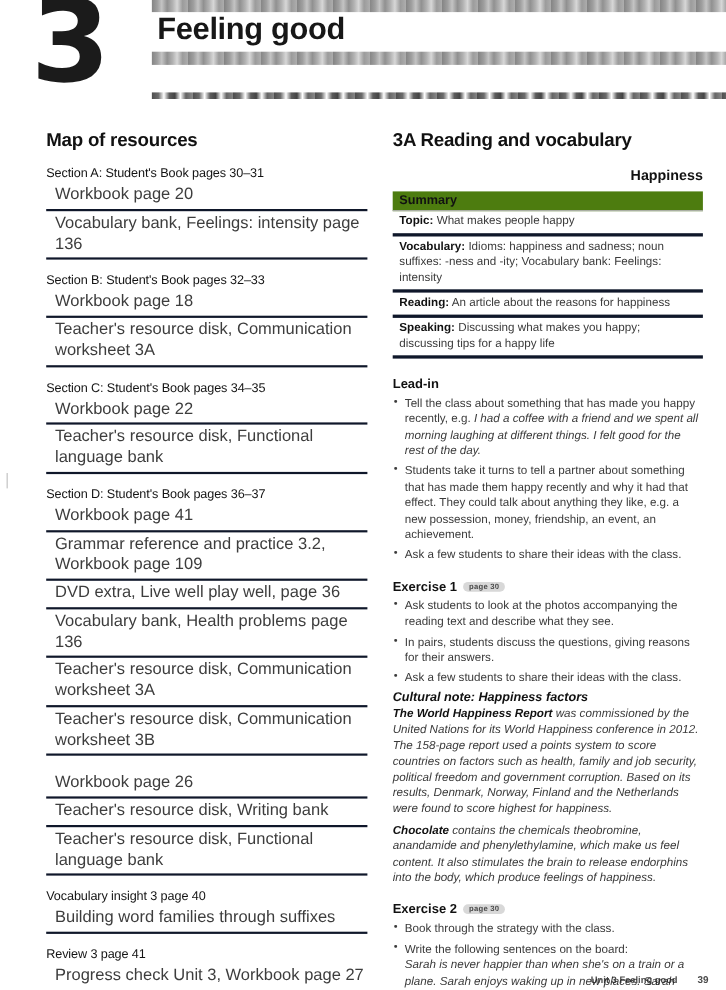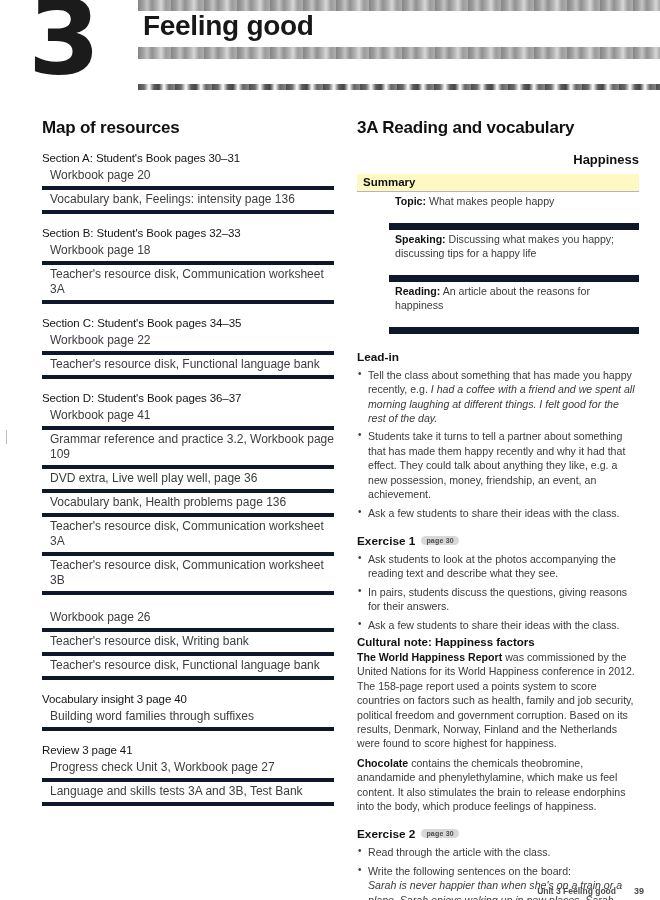--- a/index.html
+++ b/index.html
@@ -95,54 +95,53 @@
     margin-bottom: 13px;
   }
   .res-heading {
     font-size: 11.5px;
     font-weight: normal;
     color: #141414;
     margin-bottom: 2px;
     letter-spacing: -0.1px;
   }
   .res-row {
-    font-size: 12px;
+    font-size: 15px;
     color: #3d3d3d;
     padding: 2px 0 3px 8px;
-    border-bottom: 4px solid #0f172a;
+    border-bottom: 2px solid #0f172a;
     line-height: 1.25;
   }
 
   
   h3.sub-head {
     font-size: 13px;
     font-weight: bold;
     color: #111111;
     margin: 16px 0 7px 0;
     text-align: right;
   }
 
   .summary-box {
     margin-bottom: 16px;
   }
   .summary-title {
     font-size: 11.5px;
     font-weight: bold;
     color: #111111;
-    background: #fef9c3;
+    background: #4d7c0f;
     padding: 2px 6px 3px 6px;
     border-bottom: 1px solid #b5b5b5;
   }
   .summary-row {
     font-size: 10.6px;
     color: #3a3a3a;
-    padding: 3px 6px 14px 6px;
-    border-bottom: 7px solid #0f172a;
+    padding: 3px 6px 3px 6px;
+    border-bottom: 3px solid #0f172a;
     line-height: 1.32;
-    margin-left: 32px;
   }
   .summary-row b {
     color: #111111;
   }
 
   .sec-head {
     font-size: 11.8px;
     font-weight: bold;
     color: #111111;
     margin: 14px 0 4px 0;
@@ -177,20 +176,21 @@
     content: "•";
     position: absolute;
     left: 1px;
     top: -1px;
     font-size: 10px;
     color: #3a3a3a;
   }
   .it { font-style: italic; }
 
   .note-box {
+    font-style: italic;
   }
   .note-title {
     font-size: 11.5px;
     font-weight: bold;
     color: #111111;
     margin-bottom: 2px;
   }
   .note-para {
     font-size: 10.6px;
     color: #3a3a3a;
@@ -289,22 +289,23 @@
   </div>
 
   <div class="col-right">
     <h2 class="col-title">3A Reading and vocabulary</h2>
     <h3 class="sub-head" style="margin-top:0">Happiness</h3>
 
     <div class="summary-box">
       <div class="summary-title">Summary</div>
       <div id="summary-rows">
           <div class="summary-row"><b>Topic:</b><span> What makes people happy</span></div>
+          <div class="summary-row"><b>Vocabulary:</b><span> Idioms: happiness and sadness; noun suffixes: -ness and -ity; Vocabulary bank: Feelings: intensity</span></div>
+          <div class="summary-row"><b>Reading:</b><span> An article about the reasons for happiness</span></div>
           <div class="summary-row"><b>Speaking:</b><span> Discussing what makes you happy; discussing tips for a happy life</span></div>
-          <div class="summary-row"><b>Reading:</b><span> An article about the reasons for happiness</span></div>
         </div>
     </div>
 
     <div class="sec-head">Lead-in</div>
     <ul class="bullets" id="leadin-bullets">
         <li><span>Tell the class about something that has made you happy recently, e.g. </span><span class="it">I had a coffee with a friend and we spent all morning laughing at different things. I felt good for the rest of the day.</span></li>
         <li><span>Students take it turns to tell a partner about something that has made them happy recently and why it had that effect. They could talk about anything they like, e.g. a new possession, money, friendship, an event, an achievement.</span></li>
         <li><span>Ask a few students to share their ideas with the class.</span></li>
       </ul>
 
@@ -323,21 +324,21 @@
           <div class="note-para"><b>The World Happiness Report</b><span> was commissioned by the United Nations for its World Happiness conference in 2012. The 158-page report used a points system to score countries on factors such as health, family and job security, political freedom and government corruption. Based on its results, Denmark, Norway, Finland and the Netherlands were found to score highest for happiness.</span></div>
           <div class="note-para"><b>Chocolate</b><span> contains the chemicals theobromine, anandamide and phenylethylamine, which make us feel content. It also stimulates the brain to release endorphins into the body, which produce feelings of happiness.</span></div>
         </div>
     </div>
 
     <div class="sec-head">
       <span>Exercise 2</span><span class="pagetag">page 30</span>
     </div>
     <ul class="bullets">
       <li>
-        <span>Read through the article with the class.</span>
+        <span>Book through the strategy with the class.</span>
       </li>
       <li>
         <span>Write the following sentences on the board:</span><br>
         <span class="it">Sarah is never happier than when she's on a train or a plane. Sarah enjoys waking up in new places. Sarah loves travelling.</span>
         
       </li>
     </ul>
   </div>
 </div>
 

